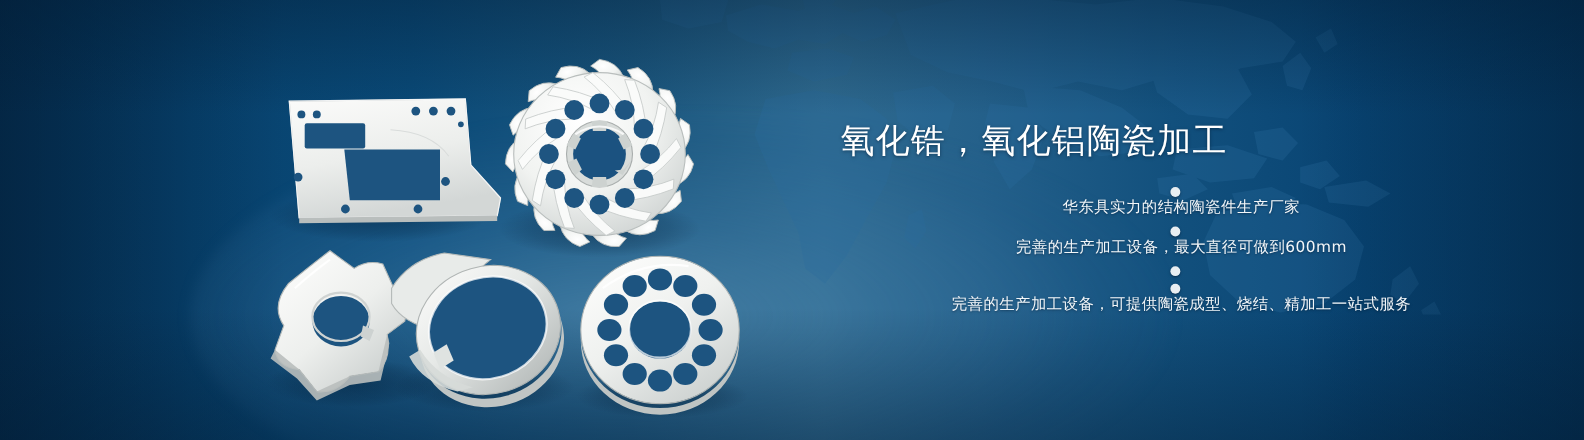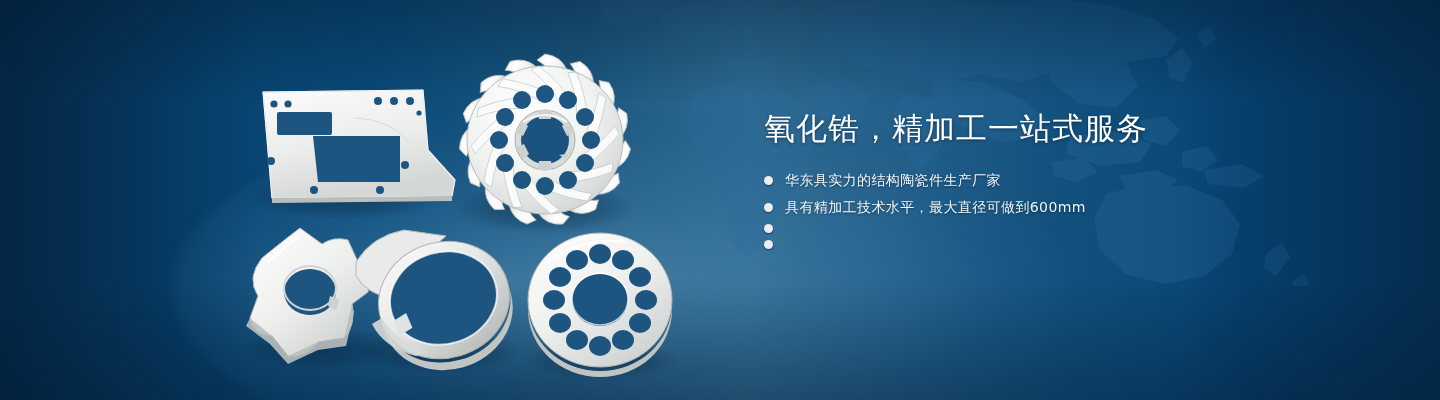--- a/index.html
+++ b/index.html
@@ -95,20 +95,21 @@
   }
   .bullets {
     list-style: none;
     margin: 0;
     padding: 0;
   }
   .bullet {
     display: flex;
     align-items: center;
     margin-bottom: 7px;
+    flex-direction: column;
   }
   .bullet-dot {
     width: 9px;
     height: 9px;
     border-radius: 50%;
     background: #e8eef2;
     flex: 0 0 auto;
     margin-right: 12px;
     box-shadow: 0 1px 2px rgba(0,15,35,0.5);
   }
@@ -365,33 +366,34 @@
           <ellipse cx="-40" cy="-23" rx="11" ry="10"></ellipse>
           <ellipse cx="-23" cy="-40" rx="11" ry="10"></ellipse>
         </g>
 
         <path d="M-52,-38 Q-16,-64 26,-58" fill="none" stroke="rgba(255,255,255,0.85)" stroke-width="2"></path>
       </g>
     </svg>
   </div>
 
   <div class="copy">
-    <h1 class="headline">氧化锆，精加工一站式服务</h1>
+    <h1 class="headline">氧化锆，氧化铝陶瓷加工</h1>
 
     <ul class="bullets">
       <li class="bullet">
         <span class="bullet-dot"></span>
         <span class="bullet-text">华东具实力的结构陶瓷件生产厂家</span>
       </li>
       <li class="bullet">
         <span class="bullet-dot"></span>
-        <span class="bullet-text">具有精加工技术水平，最大直径可做到600mm</span>
+        <span class="bullet-text">完善的生产加工设备，最大直径可做到600mm</span>
       </li>
       <li class="bullet">
         <span class="bullet-dot"></span>
       </li>
       <li class="bullet">
         <span class="bullet-dot"></span>
+        <span class="bullet-text">完善的生产加工设备，可提供陶瓷成型、烧结、精加工一站式服务</span>
       </li>
     </ul>
   </div>
 
 </div>
 
 </body></html>

